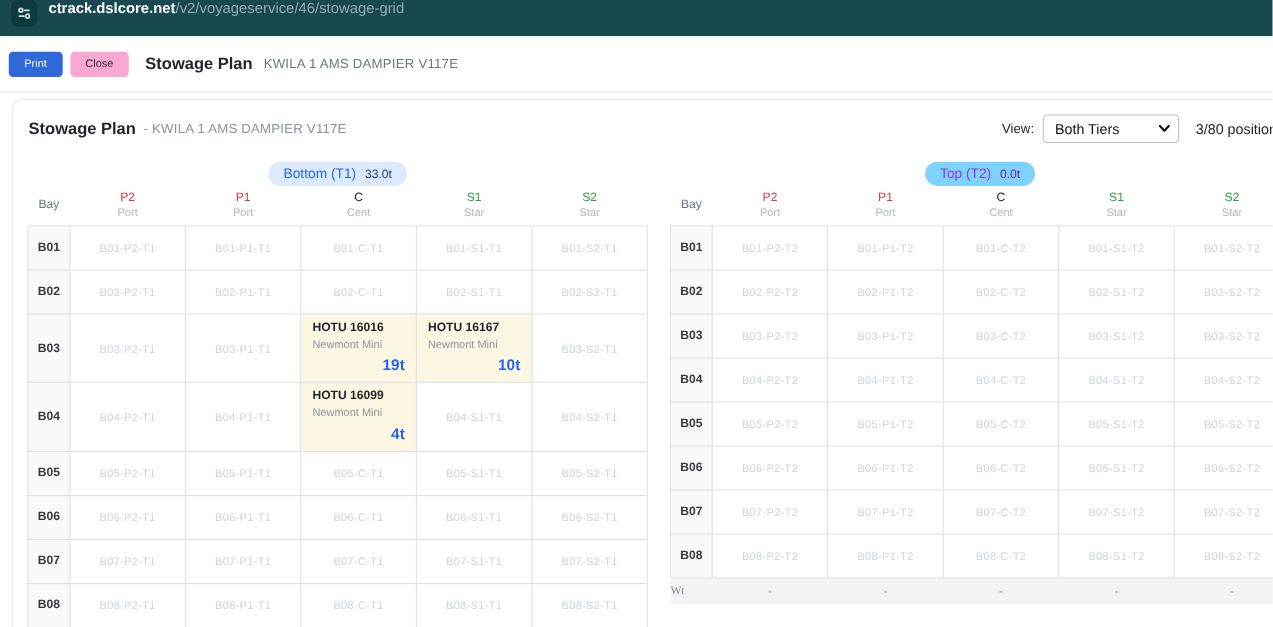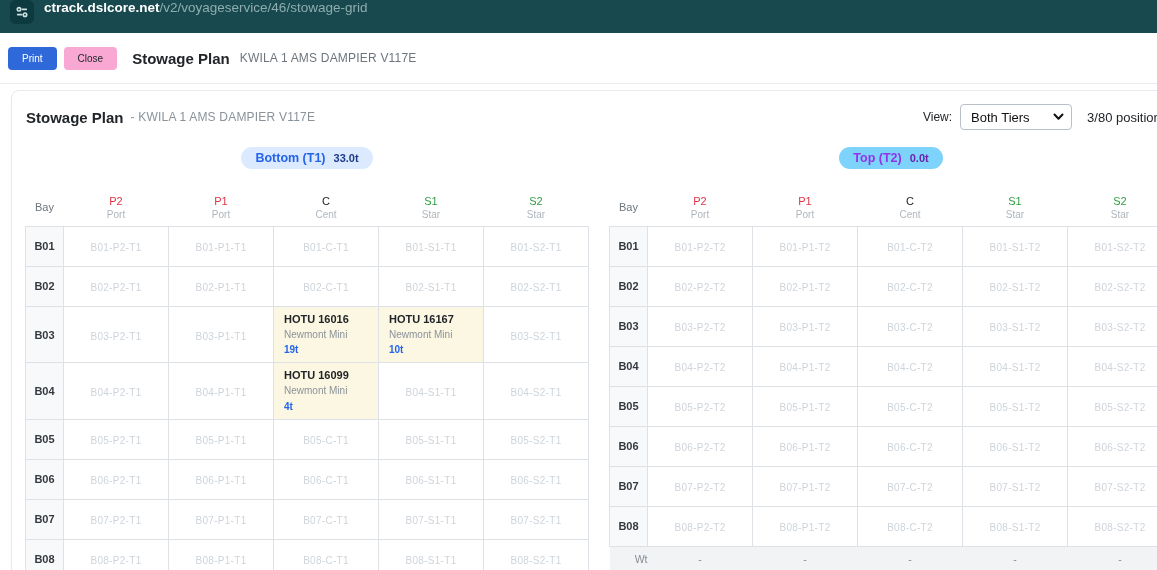--- a/index.html
+++ b/index.html
@@ -27,47 +27,47 @@
   .card { margin:6px 0 0 11px; width:1250px; background:#fff; border:1px solid #e7e9ec;
     border-radius:8px; padding:13px 0 16px 13px; box-shadow:0 1px 2px rgba(0,0,0,.03); }
   .card-header { display:flex; align-items:center; width:1210px; margin-bottom:17px; padding-left:1px; }
   .plan-title { font-size:15px; font-weight:bold; color:#212529; }
   .plan-subtitle { font-size:12px; color:#8a929a; margin-left:7px; letter-spacing:.2px; }
   .hdr-controls { margin-left:auto; display:flex; align-items:center; }
   .view-label { font-size:12px; color:#212529; margin-right:8px; }
   .select-wrap { position:relative; }
   .view-select { -webkit-appearance:none; appearance:none; font-family:inherit; font-size:13px;
     color:#111; background:#fff; border:1px solid #b9bfc6; border-radius:4px;
-    padding:4px 28px 4px 10px; width:112px; height:26px; }
+    padding:4px 28px 4px 10px; width:124px; height:26px; }
   .select-wrap svg { position:absolute; right:8px; top:9px; pointer-events:none; }
   .summary { font-size:13px; color:#212529; margin-left:15px; white-space:nowrap; }
 
   
   .tiers { display:flex; gap:20px; align-items:flex-start; }
   .tier { flex:none; }
-  .badge { display:block; width:fit-content; margin:0 auto 23px; border-radius:999px;
-    padding:4px 14px; font-size:12.5px; font-weight:700; white-space:nowrap; }
+  .badge { display:block; width:fit-content; margin:0 auto 2px; border-radius:999px;
+    padding:4px 14px; font-size:12.5px; font-weight:400; white-space:nowrap; }
   .badge .bw { font-size:11px; margin-left:8px; }
 
   table.grid { border-collapse:collapse; table-layout:fixed; width:563px; }
   .grid col.baycol { width:38px; }
   .grid col.poscol { width:105px; }
   .grid th { font-weight:normal; padding:2px 0 6px; vertical-align:middle; }
   .hdr-code { font-size:11px; font-weight:normal; line-height:1.35; }
   .hdr-sub { font-size:10px; color:#aeb6bd; }
   .bay-hdr { font-size:11px; color:#6c757d; }
   .grid td { border:1px solid #dee2e6; height:40px; text-align:center; vertical-align:middle; }
   td.baycell { background:#f8f9fa; font-size:11px; font-weight:600; color:#343a40; }
   td.cell .ph { font-size:10px; color:#ced4da; letter-spacing:.3px; }
   td.cell.filled { background:#fcf7e3; text-align:left; padding:5px 10px; height:49px; }
   .unit { font-size:11px; font-weight:bold; color:#212529; line-height:1.45; }
   .desc { font-size:10px; color:#8a929a; line-height:1.45; }
-  .cwt  { font-size:10px; font-weight:bold; color:#2563eb; line-height:1.5; }
+  .cwt  { font-size:14px; font-weight:bold; color:#2563eb; line-height:1.5;text-align:right; }
   tr.wtrow td { border:none; background:#f1f3f5; height:24px; font-size:10.5px; color:#868e96; }
-  tr.wtrow td.wtlabel { text-align:right; }
+  tr.wtrow td.wtlabel { text-align:left;font-family:Liberation Serif, serif; }
 </style>
 </head>
 <body>
 
 <div class="topbar">
   <div class="app-tile">
     <svg width="16" height="16" viewBox="0 0 24 24" fill="none" stroke="#cfe0e1" stroke-width="2.4" stroke-linecap="round">
       <circle cx="7.5" cy="8" r="2.6"></circle>
       <line x1="12.5" y1="8" x2="18.5" y2="8"></line>
       <line x1="5.5" y1="16" x2="11.5" y2="16"></line>

